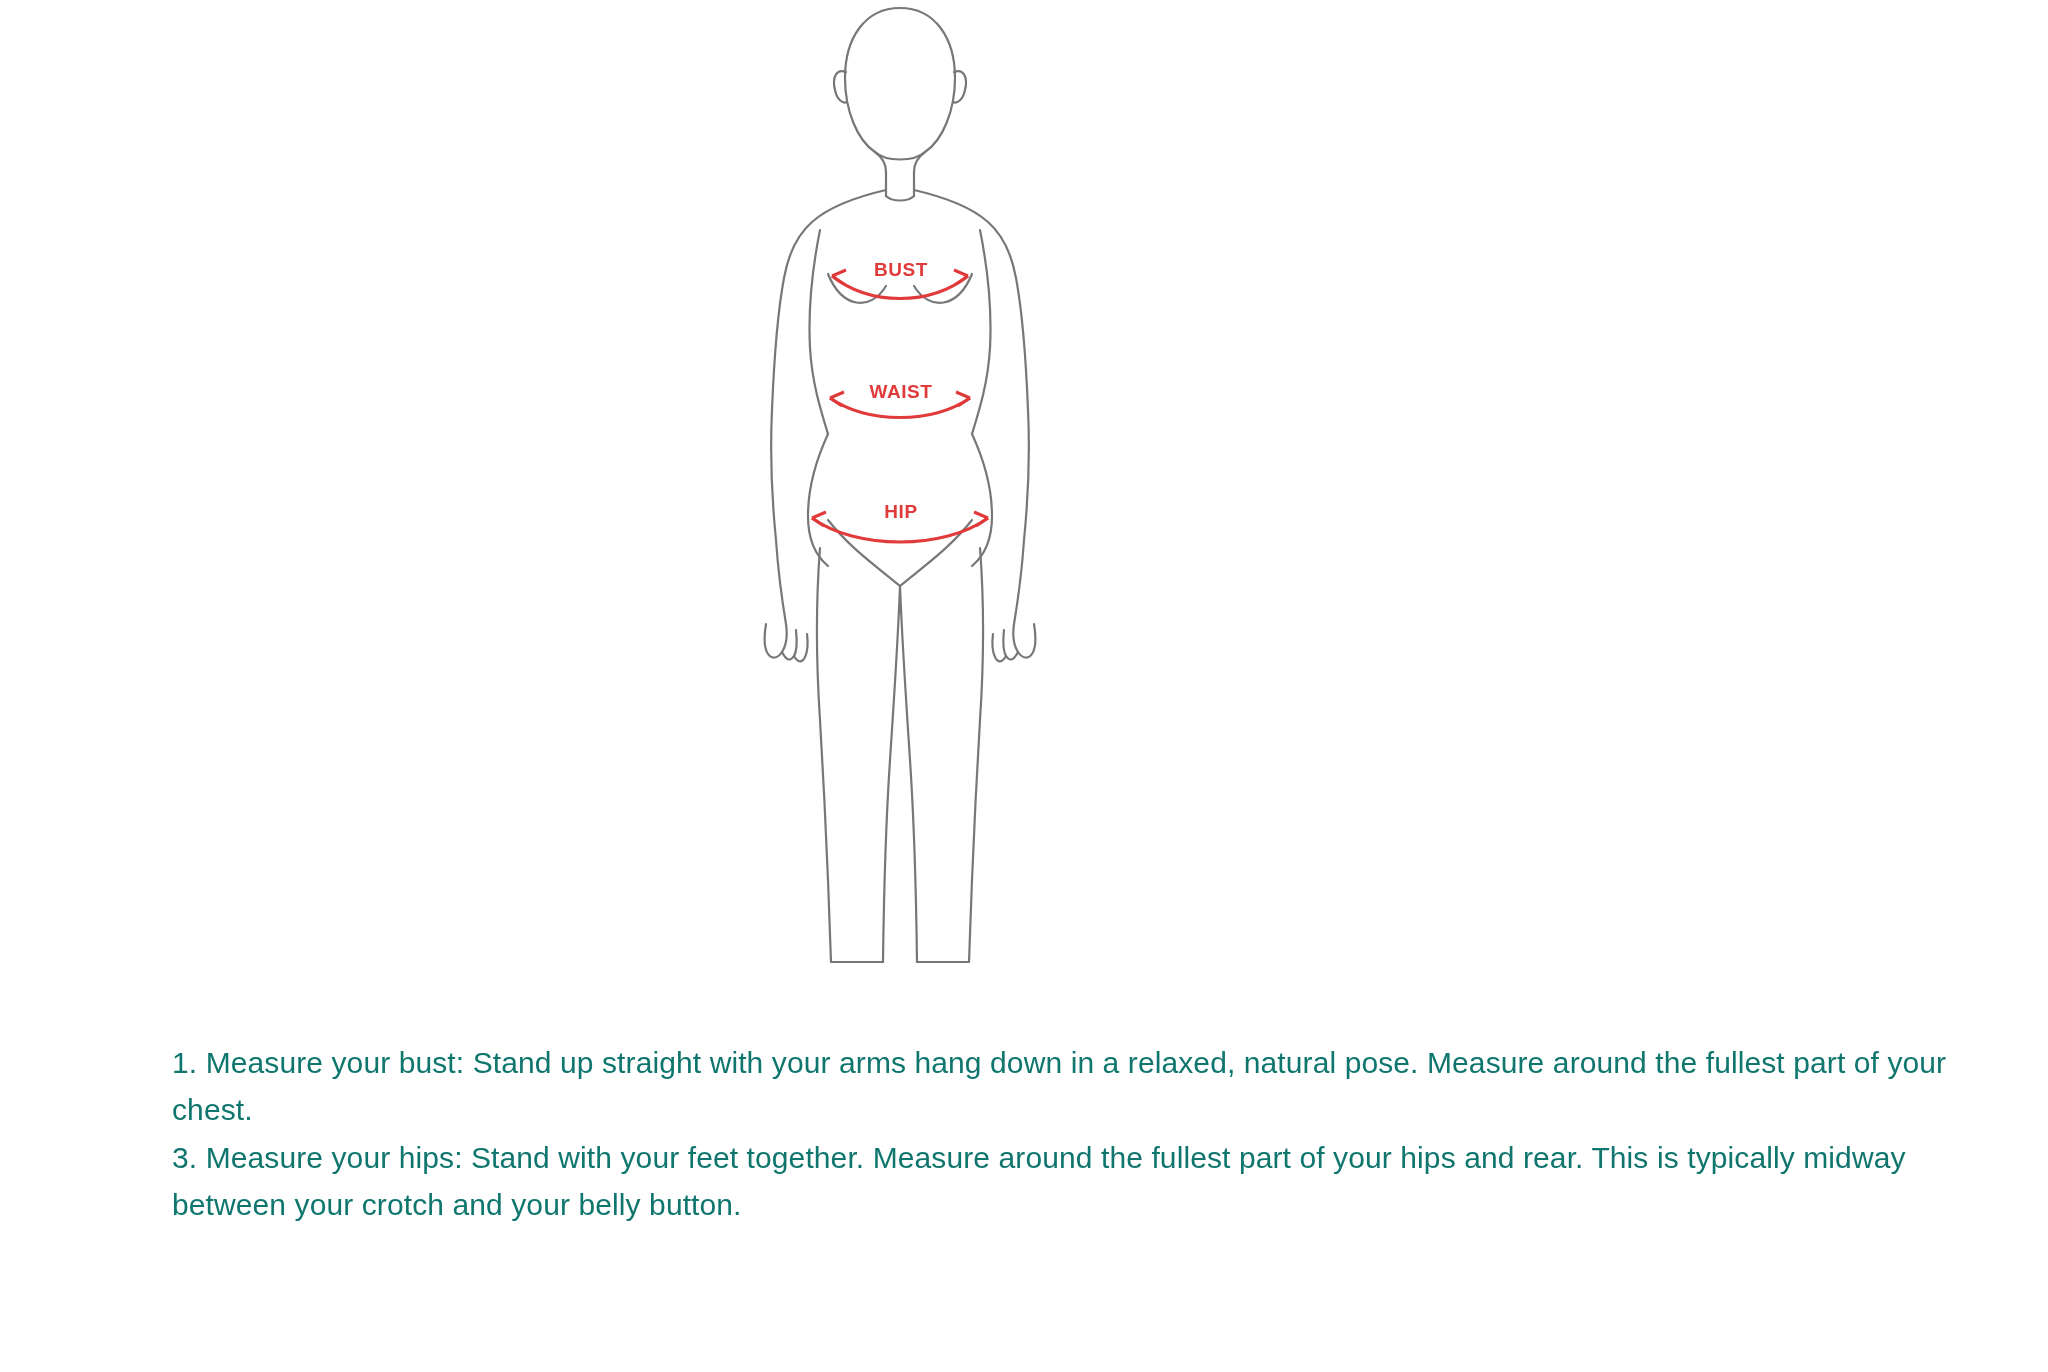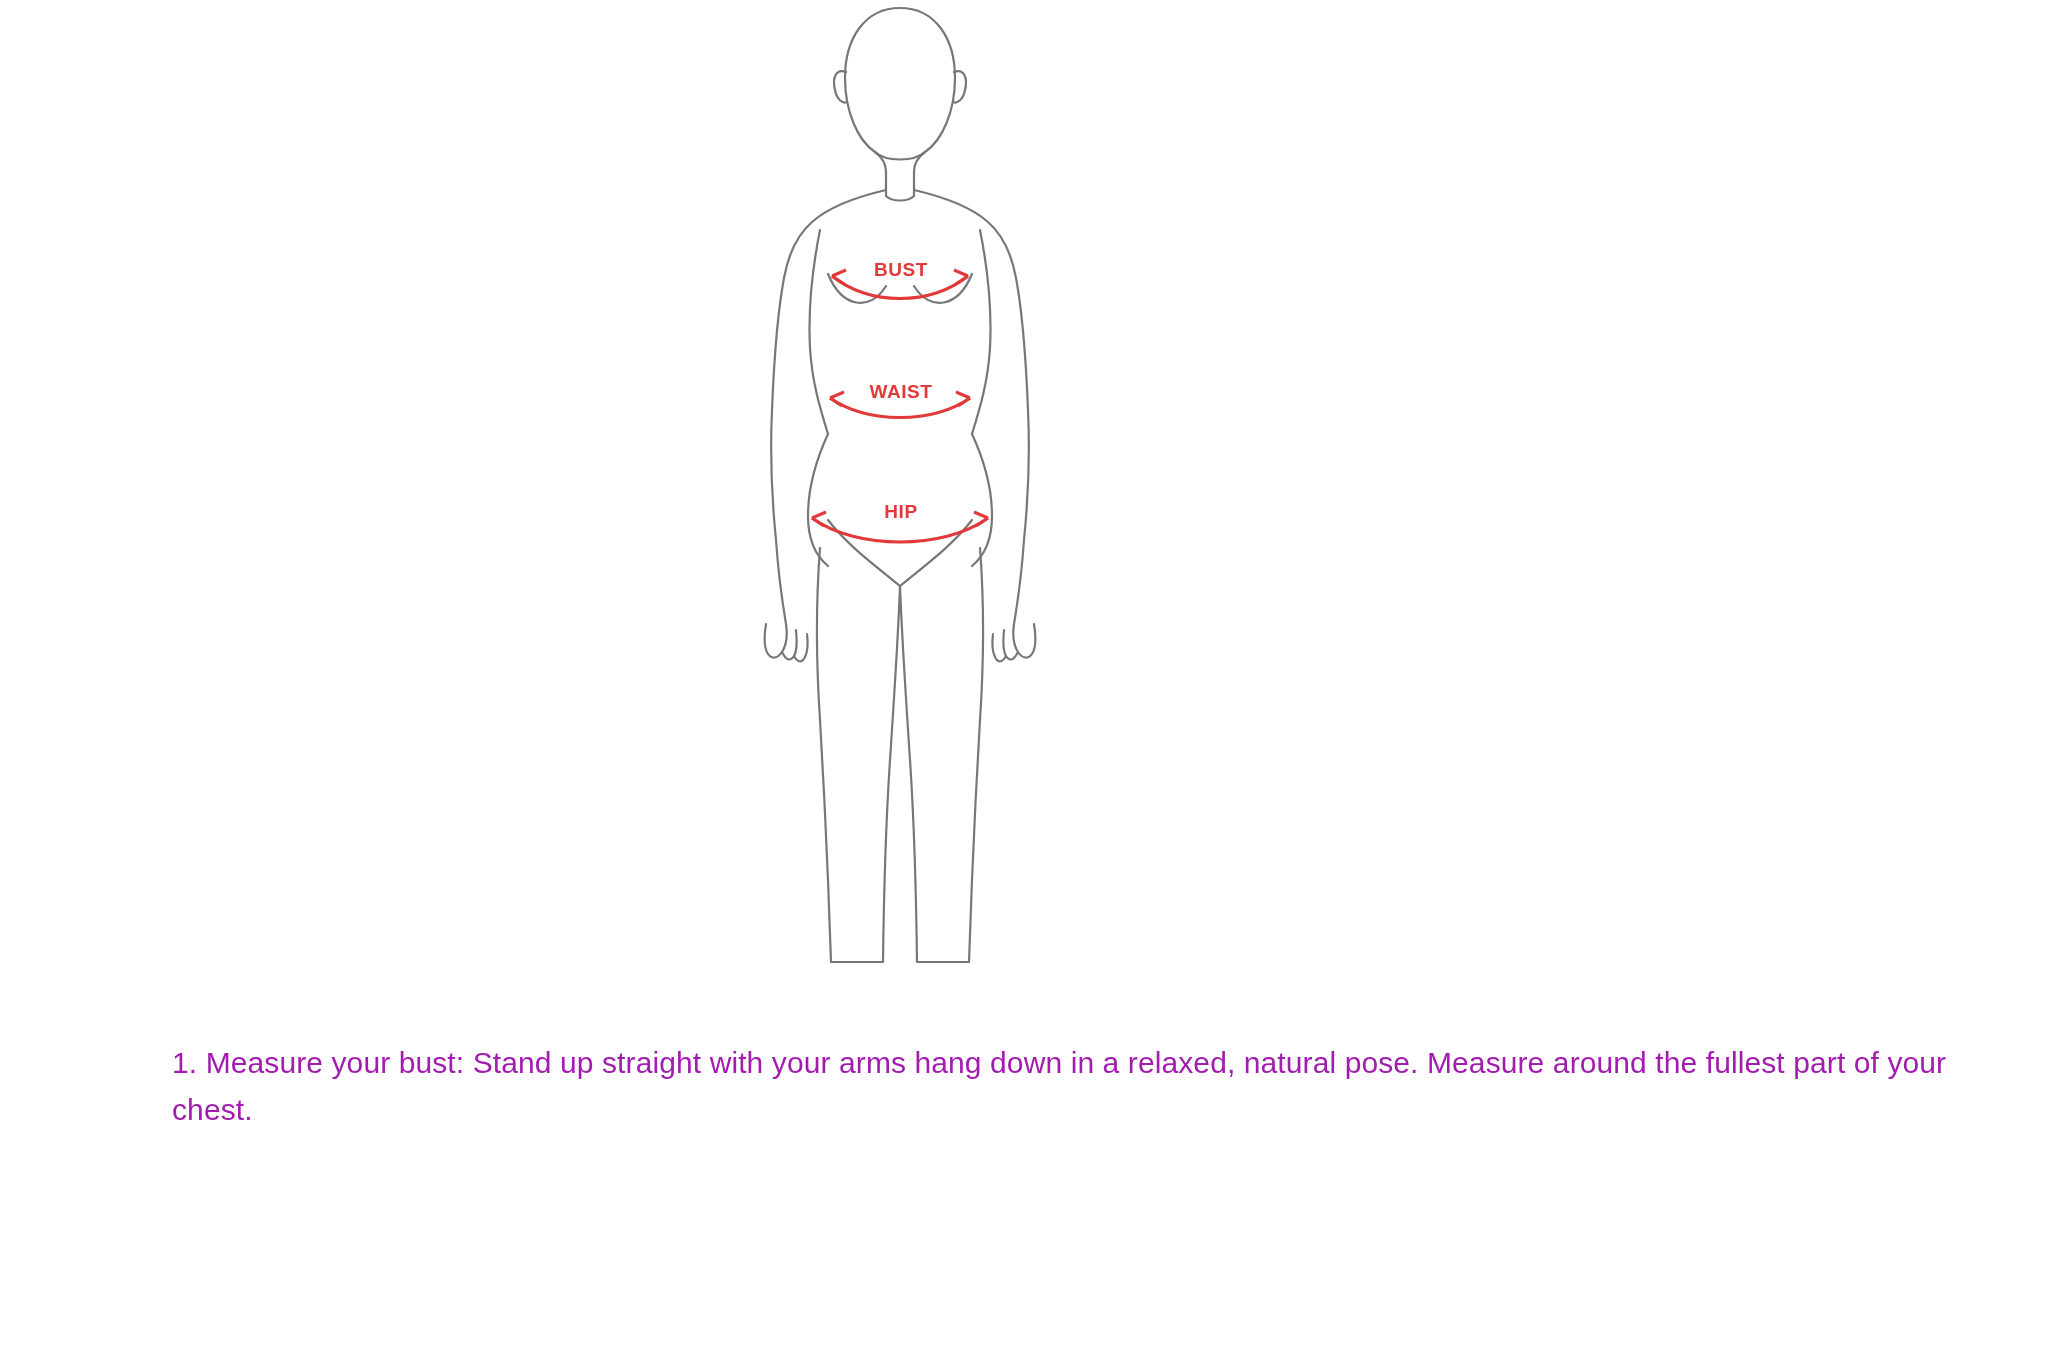--- a/index.html
+++ b/index.html
@@ -33,21 +33,21 @@
     display: block;
     margin-top: 0px;
   }
   .instructions {
     position: absolute;
     left: 172px;
     top: 1040px;
     width: 1800px;
     font-size: 30px;
     line-height: 1.55;
-    color: #a21caf;
+    color: #0f766e;
     letter-spacing: 0.1px;
   }
   .instructions p {
     margin: 0 0 2px 0;
   }
   .measure-label {
     font-family: "Liberation Sans", sans-serif;
     font-size: 19px;
     font-weight: 700;
     fill: #e03a3a;
@@ -133,15 +133,16 @@
         <text class="measure-label" x="381" y="398" text-anchor="middle">WAIST</text>
 
         <rect x="350" y="500" width="62" height="24" fill="#ffffff"></rect>
         <text class="measure-label" x="381" y="518" text-anchor="middle">HIP</text>
       </g>
     </svg>
   </div>
 
   <div class="instructions">
     <p>1. Measure your bust: Stand up straight with your arms hang down in a relaxed, natural pose. Measure around the fullest part of your chest.</p>
+    <p>3. Measure your hips: Stand with your feet together. Measure around the fullest part of your hips and rear. This is typically midway between your crotch and your belly button.</p>
   </div>
 
 </div>
 
 </body></html>

